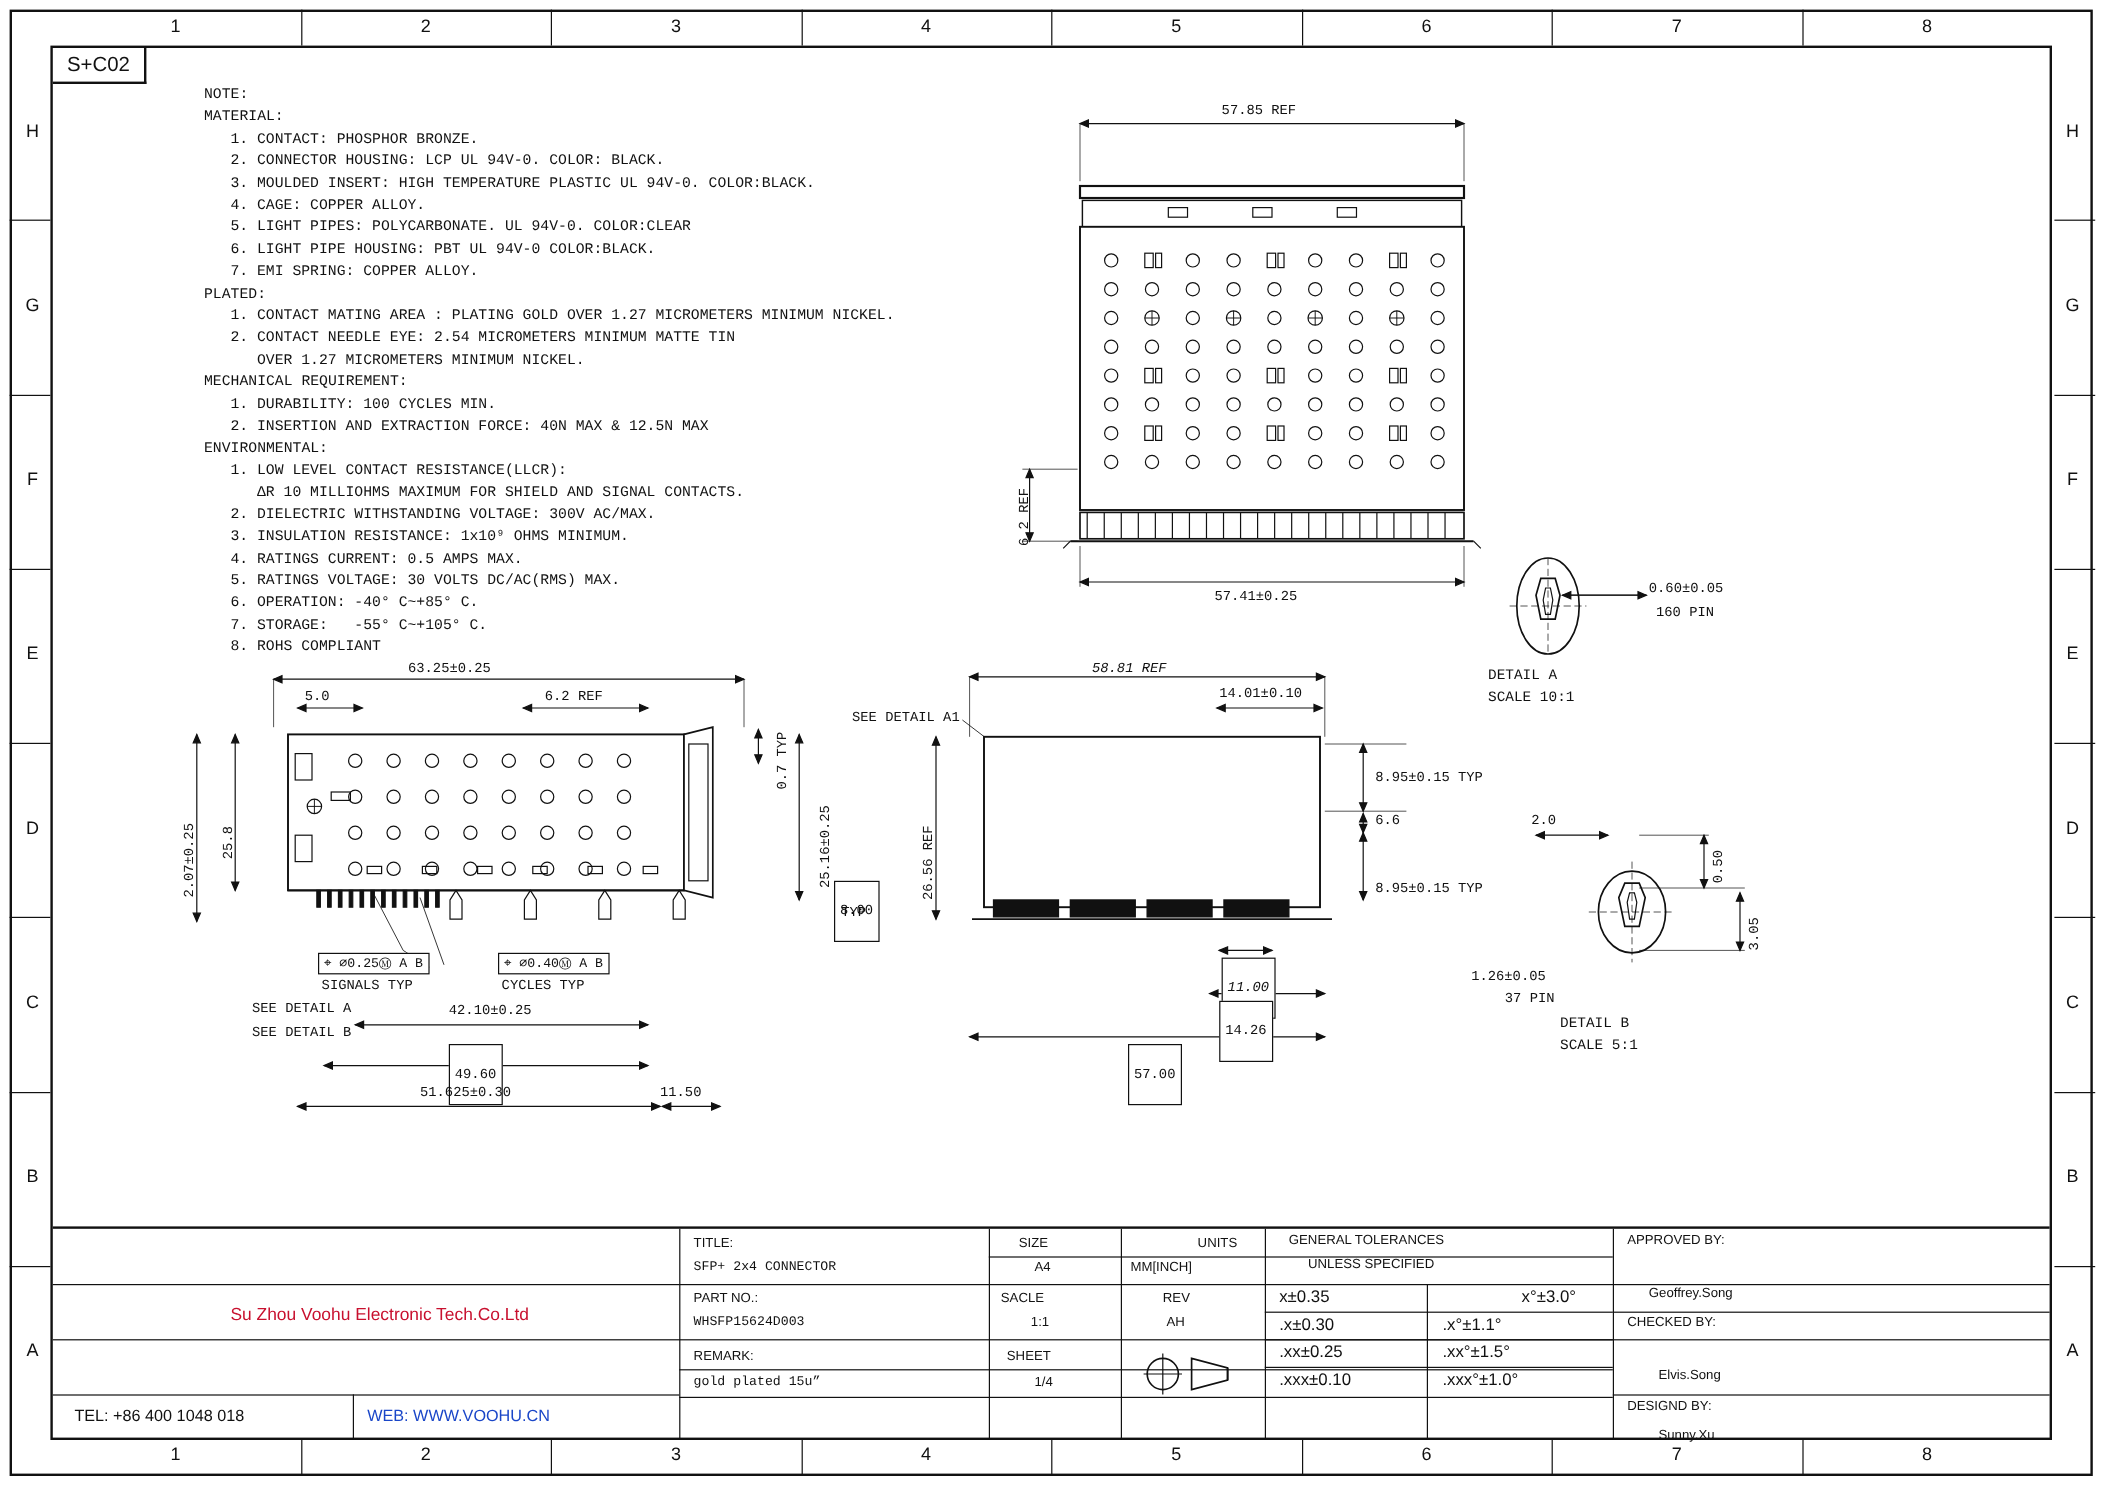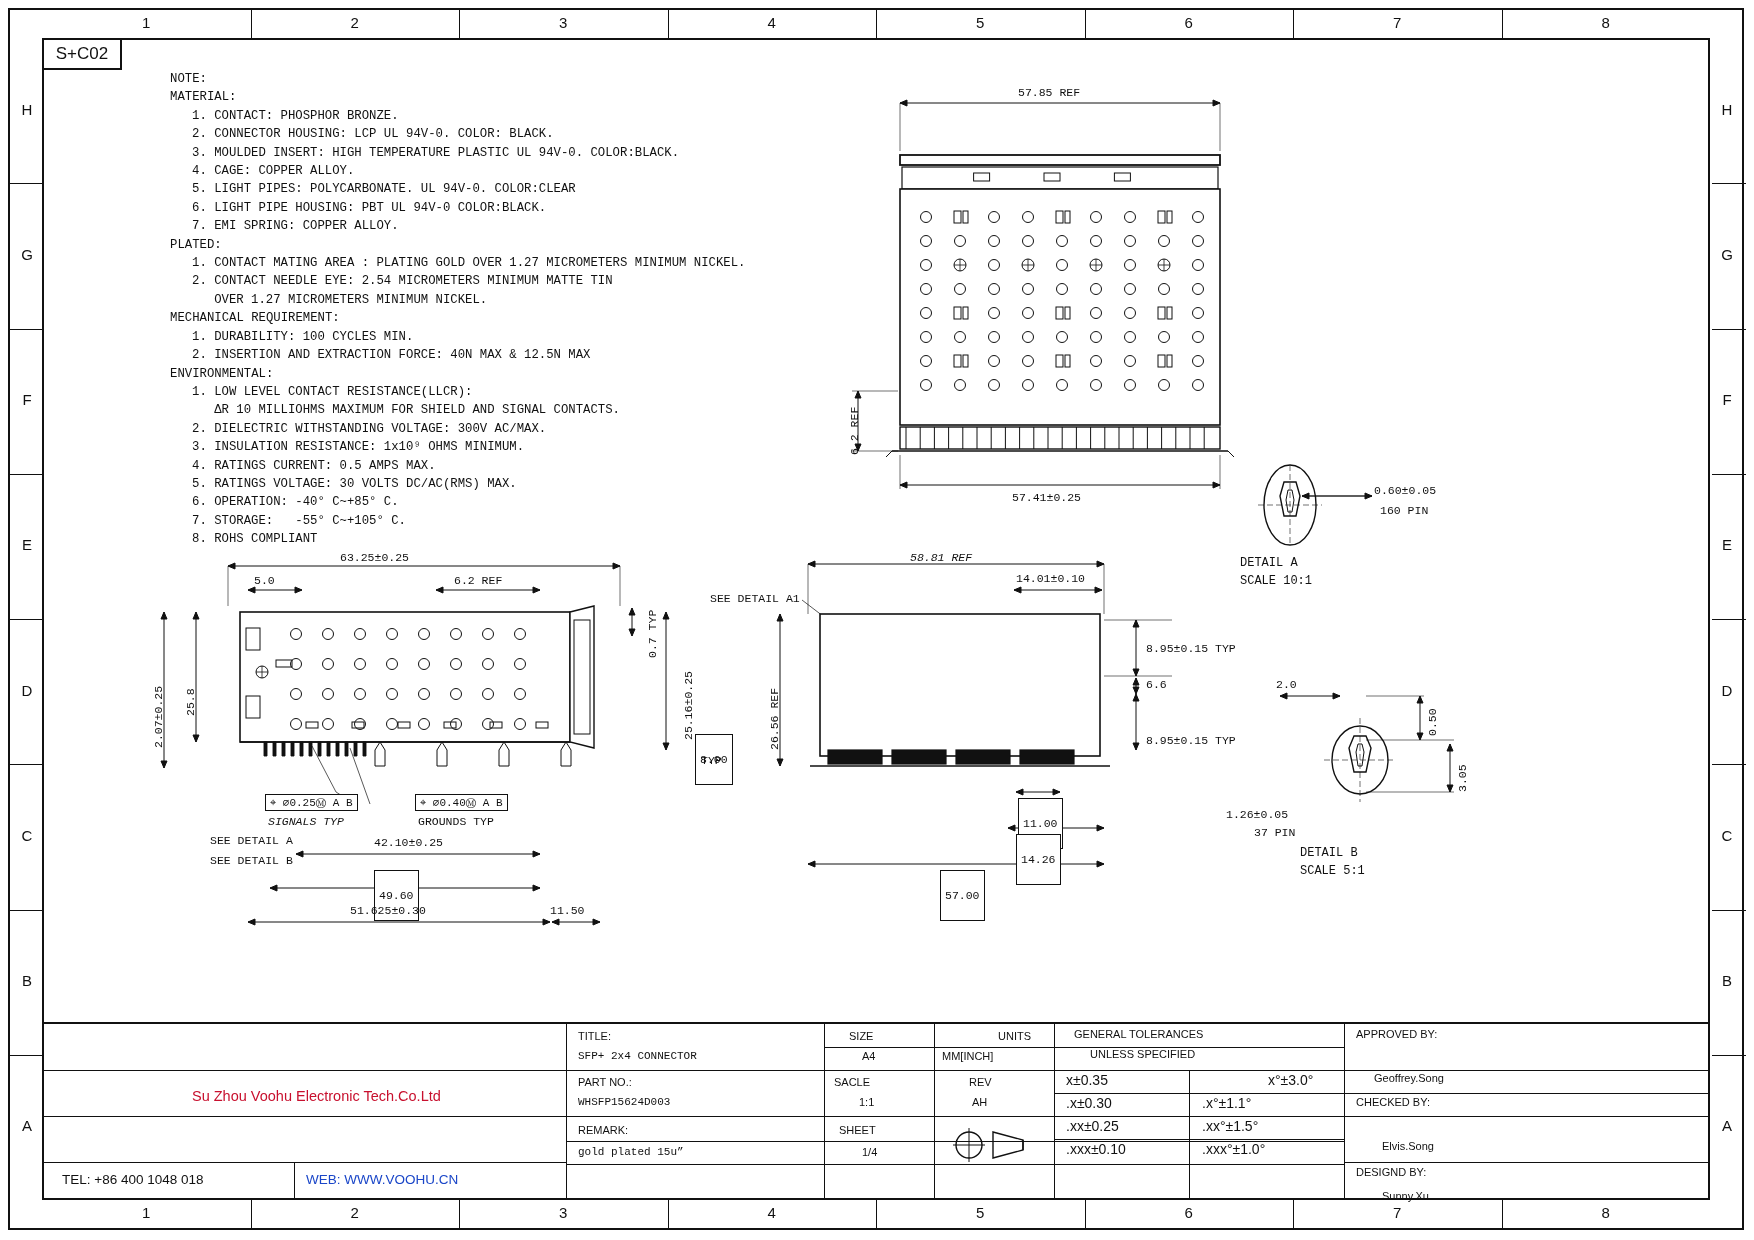--- a/index.html
+++ b/index.html
@@ -373,23 +373,23 @@
       <div class="dim" style="left:340px;top:551px;">63.25±0.25</div>
       <div class="dim" style="left:254px;top:574px;">5.0</div>
       <div class="dim" style="left:454px;top:574px;">6.2 REF</div>
       <div class="dim-b" style="left:695px;top:734px;">8.00</div>
       <div class="dim" style="left:701px;top:754px;">TYP</div>
       <div class="dim" style="left:682px;top:740px;transform:rotate(-90deg);transform-origin:left top;">25.16±0.25</div>
       <div class="dim" style="left:646px;top:658px;transform:rotate(-90deg);transform-origin:left top;">0.7 TYP</div>
       <div class="dim" style="left:184px;top:716px;transform:rotate(-90deg);transform-origin:left top;">25.8</div>
       <div class="dim" style="left:152px;top:748px;transform:rotate(-90deg);transform-origin:left top;">2.07±0.25</div>
       <div style="left:265px;top:794px;border:1px solid #111;font-size:11px;font-family:'Liberation Mono',monospace;padding:1px 4px;background:#fff;position:absolute;">⌖ ⌀0.25Ⓜ A B</div>
-      <div class="lbl" style="left:268px;top:815px;font-style:italic;">SIGNALS TYP</div>
+      <div class="lbl" style="left:268px;top:815px;">SIGNALS TYP</div>
       <div style="left:415px;top:794px;border:1px solid #111;font-size:11px;font-family:'Liberation Mono',monospace;padding:1px 4px;background:#fff;position:absolute;">⌖ ⌀0.40Ⓜ A B</div>
-      <div class="lbl" style="left:418px;top:815px;">GROUNDS TYP</div>
+      <div class="lbl" style="left:418px;top:815px;">CYCLES TYP</div>
       <div class="lbl" style="left:210px;top:834px;">SEE DETAIL A</div>
       <div class="lbl" style="left:210px;top:854px;">SEE DETAIL B</div>
       <div class="dim" style="left:374px;top:836px;">42.10±0.25</div>
       <div class="dim-b" style="left:374px;top:870px;">49.60</div>
       <div class="dim" style="left:350px;top:904px;">51.625±0.30</div>
       <div class="dim" style="left:550px;top:904px;">11.50</div>
     </div>
 
   <div id="frontview">
       <svg width="520" height="350" style="position:absolute;left:800px;top:560px;overflow:visible;">
@@ -584,21 +584,21 @@
         <path d="M8,304 l7,-3 l0,6 z" fill="#111" stroke="#111" stroke-width="1"></path>
         <path d="M304,304 l-7,-3 l0,6 z" fill="#111" stroke="#111" stroke-width="1"></path>
       </svg>
       <div class="dim" style="left:910px;top:551px;font-style:italic;">58.81 REF</div>
       <div class="dim" style="left:1016px;top:572px;">14.01±0.10</div>
       <div class="lbl" style="left:710px;top:592px;">SEE DETAIL A1</div>
       <div class="dim" style="left:768px;top:750px;transform:rotate(-90deg);transform-origin:left top;">26.56 REF</div>
       <div class="lbl" style="left:1146px;top:642px;">8.95±0.15 TYP</div>
       <div class="lbl" style="left:1146px;top:678px;">6.6</div>
       <div class="lbl" style="left:1146px;top:734px;">8.95±0.15 TYP</div>
-      <div class="dim-b" style="left:1018px;top:798px;">11.00</div>
+      <div class="dim-b" style="left:1018px;top:798px;font-style:italic;">11.00</div>
       <div class="dim-b" style="left:1016px;top:834px;">14.26</div>
       <div class="dim-b" style="left:940px;top:870px;">57.00</div>
     </div>
 
   <div id="details">
       <svg width="280" height="200" style="position:absolute;left:1240px;top:460px;overflow:visible;">
         <ellipse cx="50" cy="45" rx="26" ry="40" fill="none" stroke="#111" stroke-width="1.4"></ellipse>
         <path d="M44,22 l12,0 l4,14 l-4,20 l-12,0 l-4,-20 z" fill="none" stroke="#111" stroke-width="1.4"></path>
         <path d="M48,30 l4,0 l2,10 l-2,12 l-4,0 l-2,-12 z" fill="none" stroke="#111" stroke-width="1"></path>
         <line x1="50" y1="5" x2="50" y2="85" stroke="#111" stroke-width="0.6" stroke-dasharray="6 3"></line>

